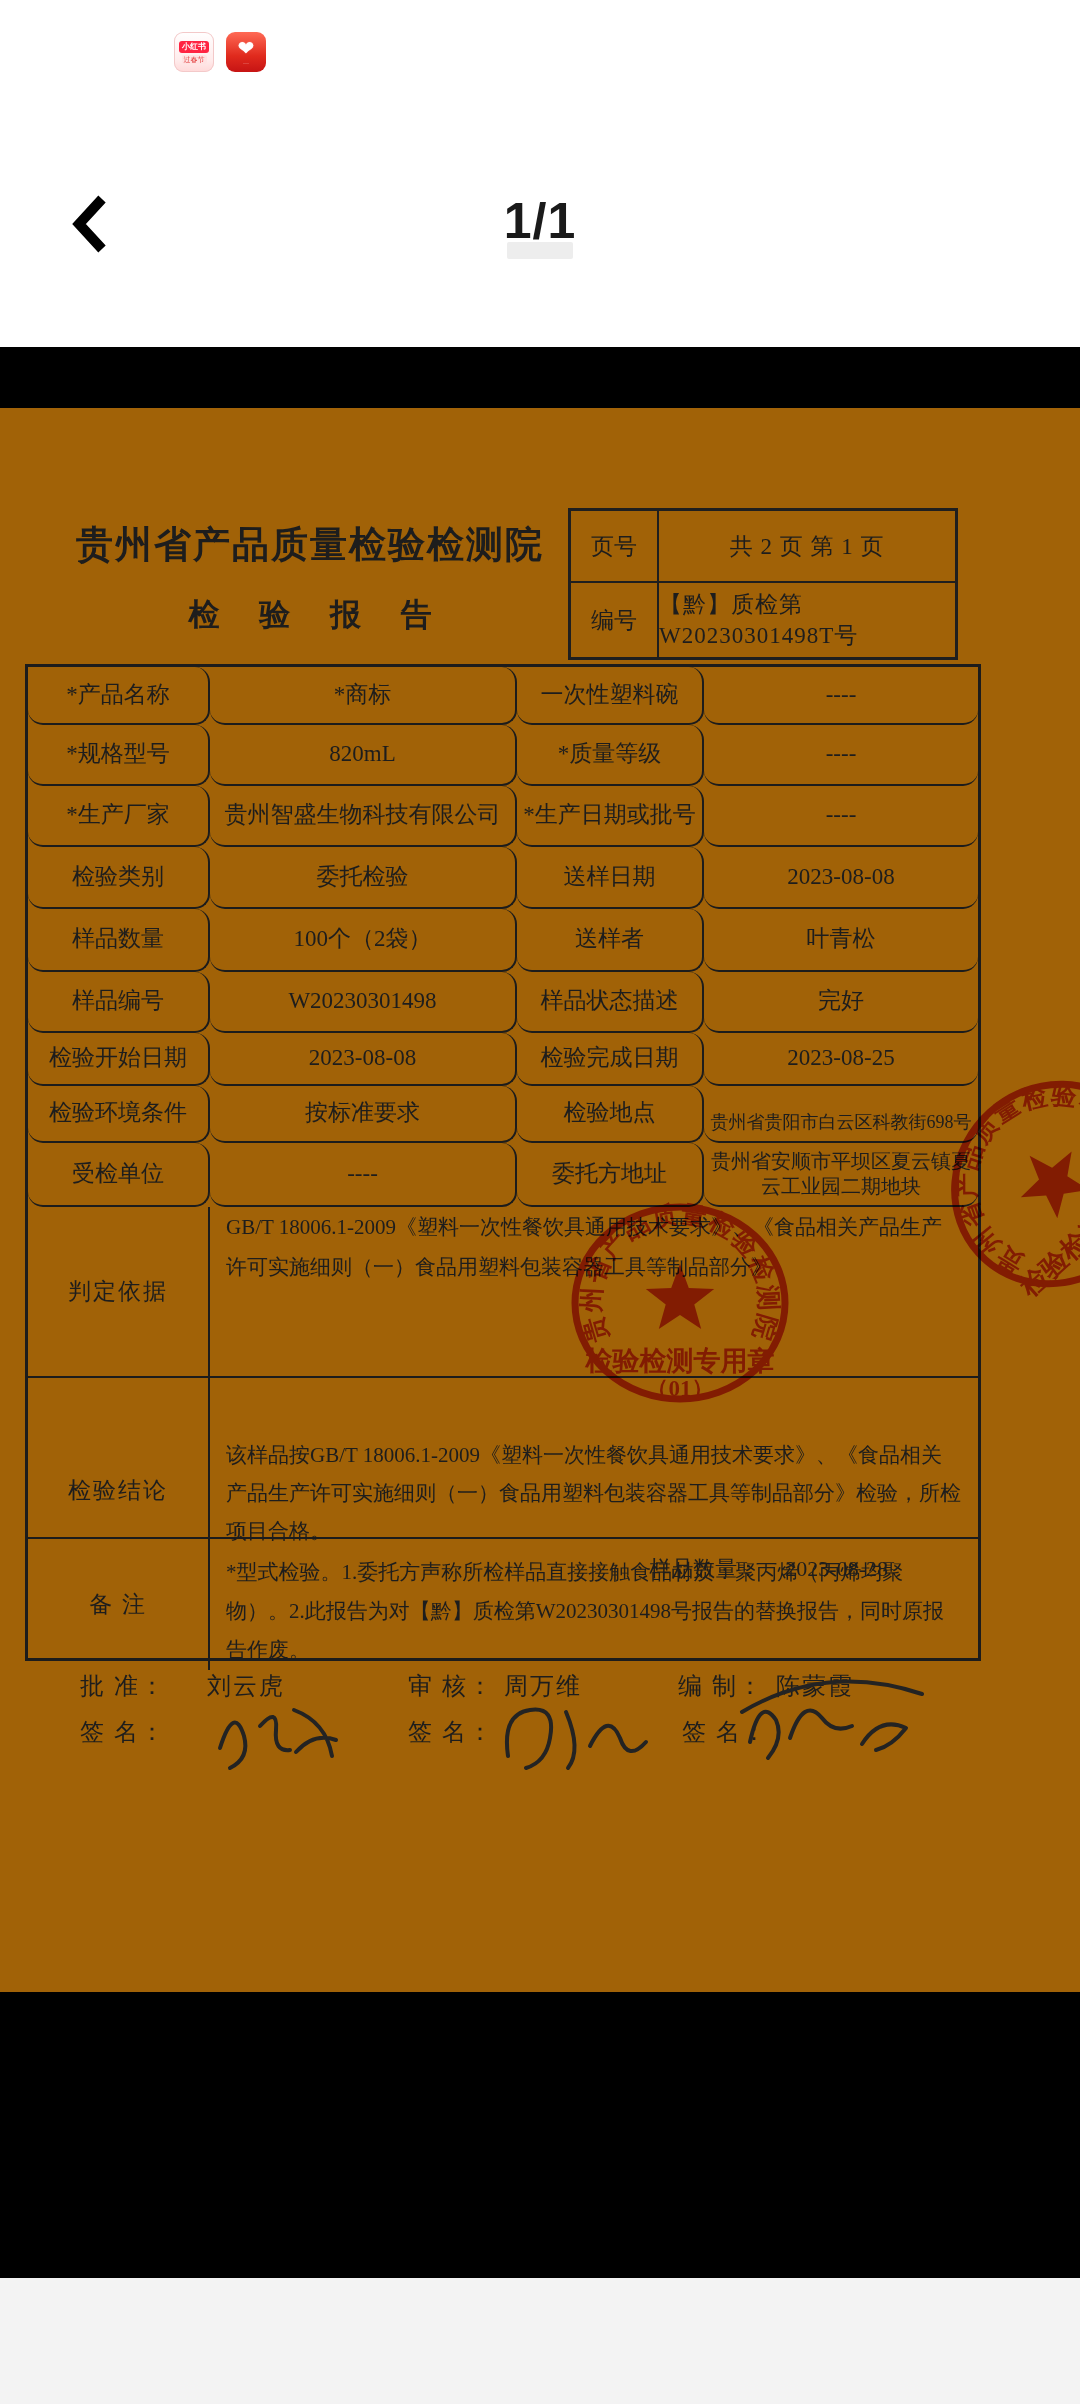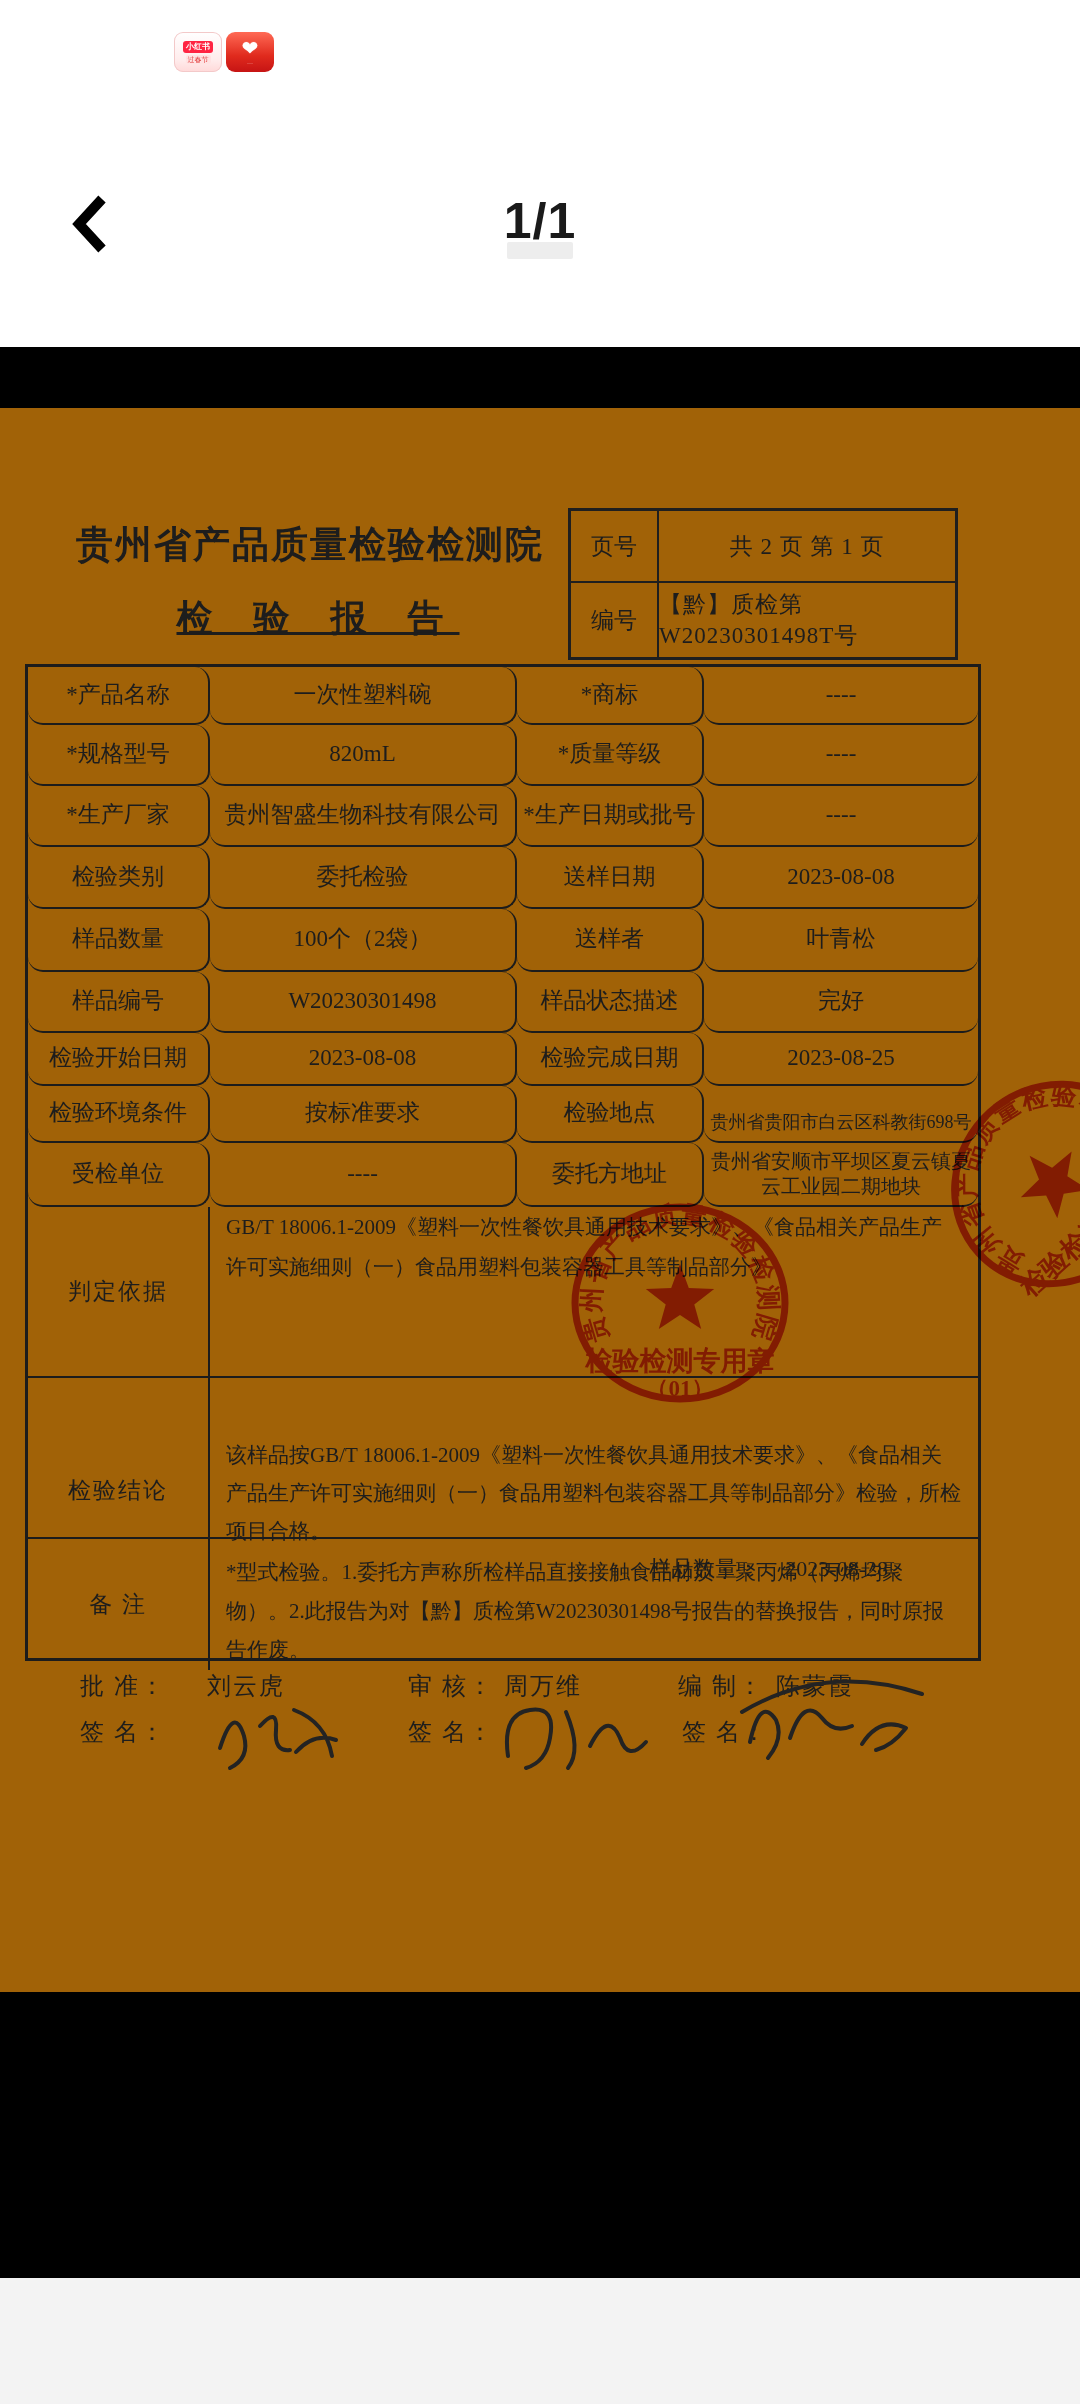--- a/index.html
+++ b/index.html
@@ -1,20 +1,20 @@
 <!DOCTYPE html>
 <html><head>
 <meta charset="utf-8">
 <style>
   html,body{margin:0;padding:0;background:#ffffff;}
   .screen{position:relative;width:1080px;height:2404px;background:#ffffff;overflow:hidden;
           font-family:"Liberation Sans","DejaVu Sans",sans-serif;}
 
   
-  .app-icon{position:absolute;top:32px;width:48px;height:40px;border-radius:9px;overflow:hidden;
+  .app-icon{position:absolute;top:32px;width:40px;height:40px;border-radius:9px;overflow:hidden;
             display:flex;flex-direction:column;align-items:center;justify-content:center;}
   .app-icon.xhs{left:174px;background:linear-gradient(180deg,#ffffff 0%,#ffecec 70%,#ffd9d9 100%);
                 box-shadow:inset 0 0 0 1px #f3c9c9;}
   .xhs-badge{background:#ff2442;color:#fff;font-size:8px;line-height:12px;padding:0 3px;border-radius:3px;
              font-weight:bold;white-space:nowrap;}
   .xhs-sub{color:#e03434;font-size:7px;line-height:9px;margin-top:2px;background:#ffe3e3;border-radius:2px;padding:0 2px;}
   .app-icon.heart{left:226px;background:linear-gradient(180deg,#ff6a55 0%,#e02a1d 60%,#c61414 100%);}
   .heart-glyph{color:#ffffff;font-size:20px;line-height:22px;text-shadow:0 0 1px #ffd9d9;}
   .heart-sub{color:#ffd7d0;font-size:6px;line-height:8px;}
 
@@ -27,21 +27,21 @@
   
   .band-top{position:absolute;left:0;top:347px;width:1080px;height:61px;background:#000;}
   .band-bottom{position:absolute;left:0;top:1992px;width:1080px;height:286px;background:#000;}
 
   
   .paper{position:absolute;left:0;top:408px;width:1080px;height:1584px;background:#a16207;overflow:hidden;
          font-family:"Liberation Serif","DejaVu Serif",serif;color:#1d1d1d;}
   .doc-institute{position:absolute;left:55px;top:112px;width:510px;text-align:center;
                  font-size:37px;font-weight:600;letter-spacing:2px;}
   .doc-title{position:absolute;left:55px;top:186px;width:510px;text-align:center;
-             font-size:36px;font-weight:600;letter-spacing:16px;text-indent:16px;text-decoration:underline;}
+             font-size:31px;font-weight:600;letter-spacing:16px;text-indent:16px;}
 
   .hdr-box{position:absolute;left:568px;top:100px;width:390px;height:152px;border:3px solid #1f1f1f;
            display:grid;grid-template-columns:88px 1fr;grid-template-rows:72px 1fr;box-sizing:border-box;}
   .hdr-box>div{display:flex;align-items:center;justify-content:center;font-size:23px;box-sizing:border-box;}
   .hb-l{border-right:2px solid #1f1f1f;}
   .hb-t{border-bottom:2px solid #1f1f1f;}
   .hb-val{font-size:20px;letter-spacing:1px;}
 
   .report-table{position:absolute;left:25px;top:256px;width:950px;border:3px solid #1c1c1c;box-sizing:content-box;}
   .tgrid{display:grid;grid-template-columns:182px 307px 187px 274px;}
@@ -109,22 +109,22 @@
     <div class="hdr-box">
       <div class="hb-l hb-t">页号</div>
       <div class="hb-t hb-val">共 2 页 第 1 页</div>
       <div class="hb-l">编号</div>
       <div class="hb-val">【黔】质检第W20230301498T号</div>
     </div>
 
     <div class="report-table">
       <div class="tgrid tgrid-main">
         <div class="cell">*产品名称</div>
+        <div class="cell">*商标</div>
         <div class="cell">一次性塑料碗</div>
-        <div class="cell">*商标</div>
         <div class="cell">----</div>
 
         <div class="cell">*规格型号</div>
         <div class="cell">820mL</div>
         <div class="cell">*质量等级</div>
         <div class="cell">----</div>
 
         <div class="cell">*生产厂家</div>
         <div class="cell">贵州智盛生物科技有限公司</div>
         <div class="cell">*生产日期或批号</div>

